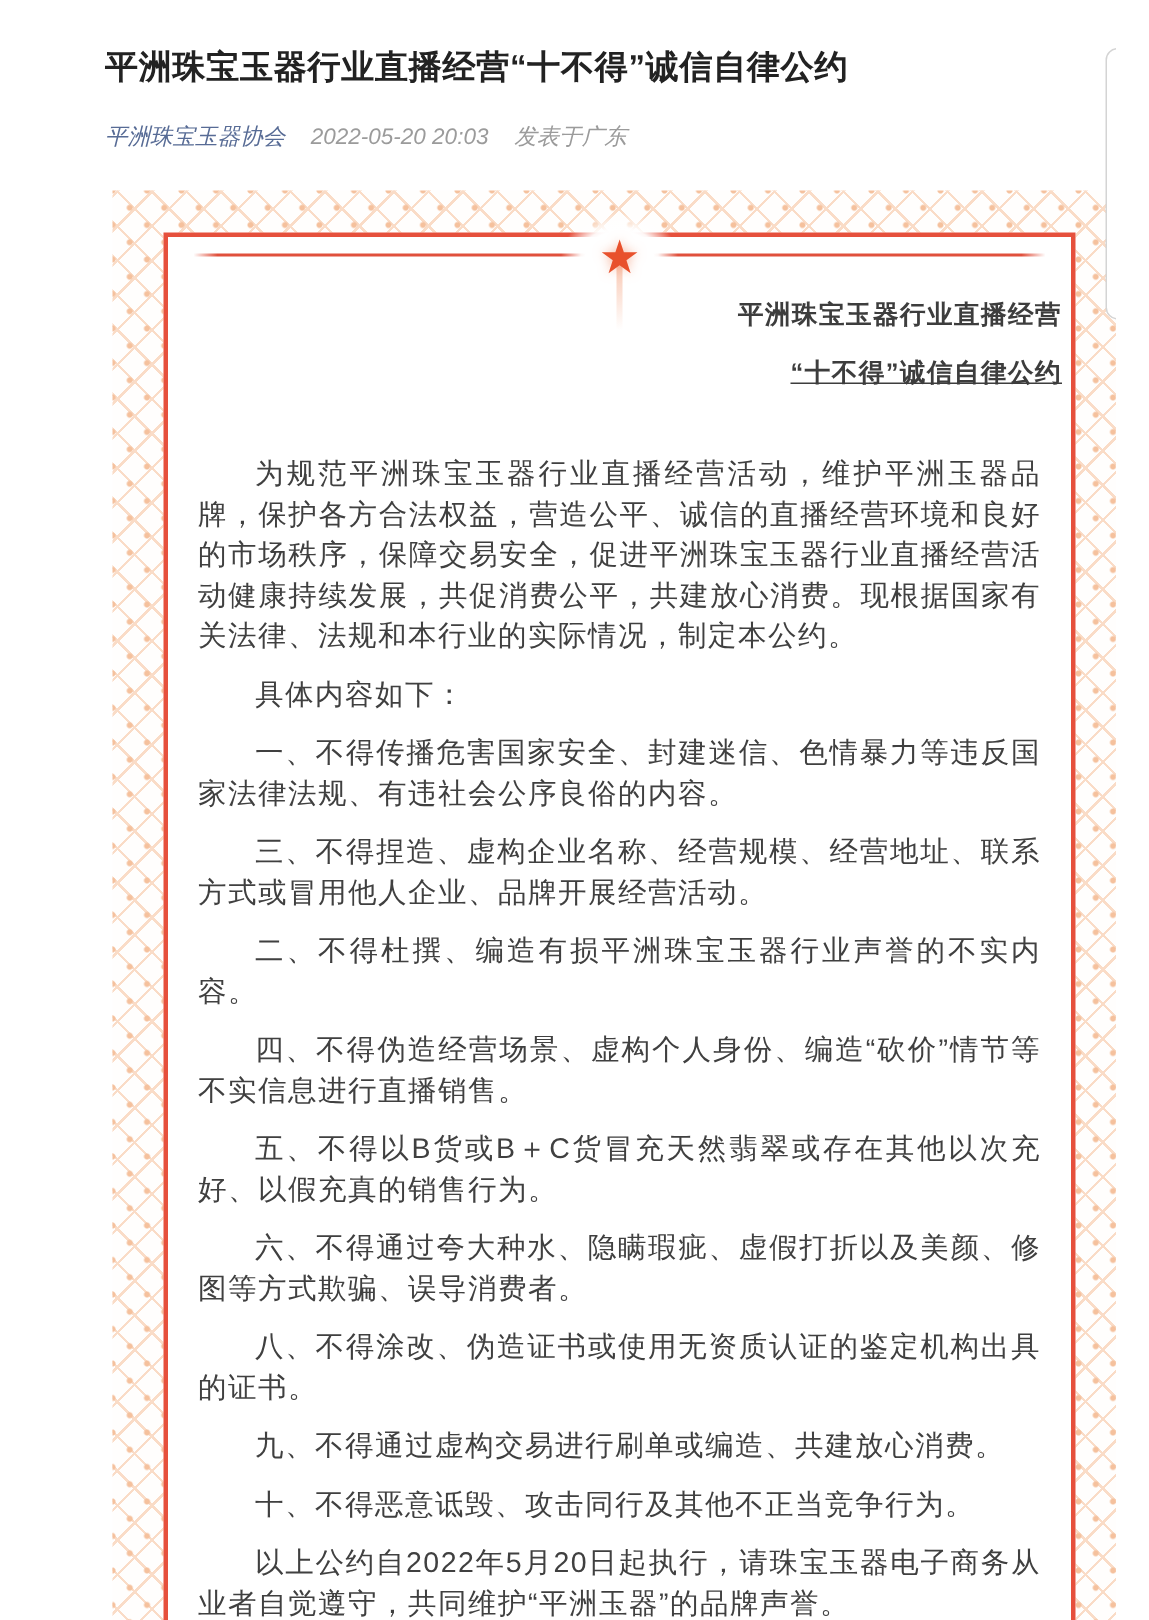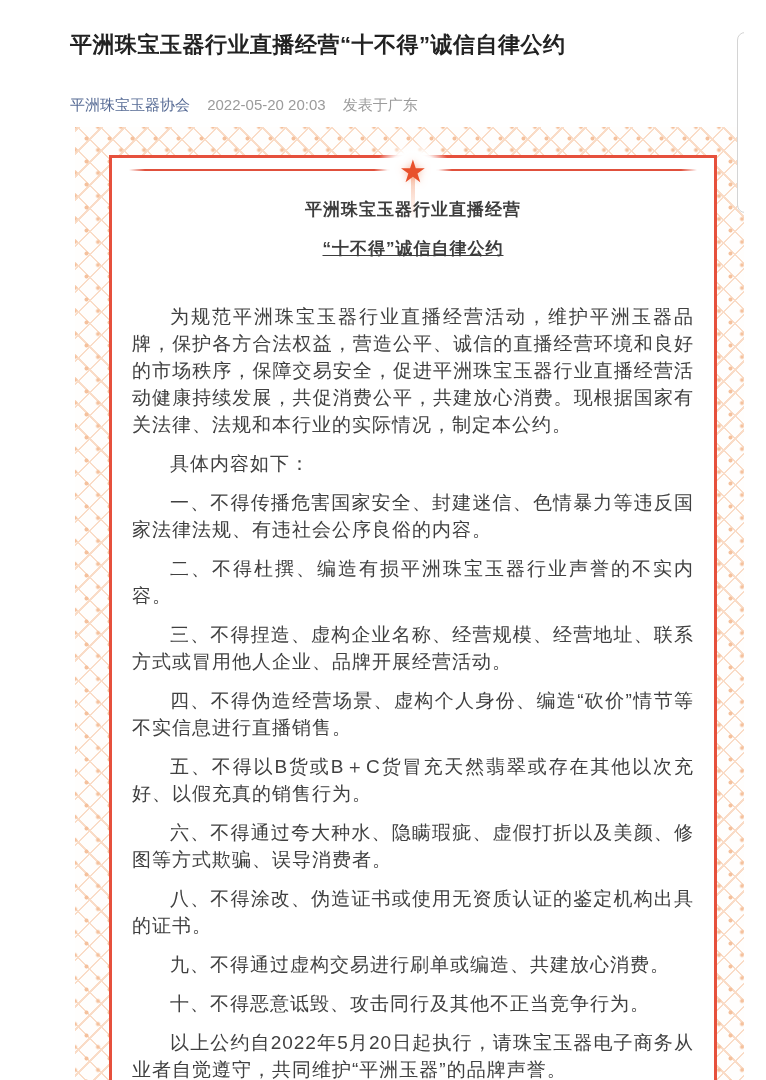--- a/index.html
+++ b/index.html
@@ -9,22 +9,22 @@
     position:relative; width:722px; height:1080px; margin:0 auto;
     background:#fff; overflow:hidden;
   }
   
   .article-title {
     margin:0; padding:30px 48px 0 48px;
     font-size:22px; line-height:30px; font-weight:700;
     color:#222; letter-spacing:.5px;
   }
   .byline {
-    margin-top:34px; padding:0 48px;
-    font-size:15px; line-height:21px; white-space:nowrap;
+    margin-top:21px; padding:0 48px;
+    font-size:15px; line-height:21px; white-space:nowrap;font-style:italic;
   }
   .byline .account { color:#576b95; cursor:pointer; }
   .byline .meta { color:#9b9b9b; margin-left:13px; }
   
   .pattern {
     position:absolute; top:127px; left:53px; width:675px; height:953px;
     background-color:#fffefd;
     background-image:
       radial-gradient(circle, #f5c19d 1.6px, rgba(245,193,157,0) 2.4px),
       radial-gradient(circle, #f5c19d 1.6px, rgba(245,193,157,0) 2.4px),
@@ -58,21 +58,21 @@
     position:absolute; top:30px; left:50%; transform:translateX(-50%);
     width:4px; height:48px;
     background:linear-gradient(to bottom, rgba(243,146,104,.55), rgba(243,146,104,0));
   }
   .star-glyph {
     position:absolute; top:14px; left:50%; transform:translateX(-50%);
     font-size:31px; line-height:31px; color:#e8512c;
     text-shadow:0 0 7px rgba(240,130,88,.55);
   }
   .card-heading {
-    margin:42px 0 0 0; text-align:center;
+    margin:42px 0 0 0; text-align:right;
     font-size:17px; line-height:20px; font-weight:700;
     color:#3d3d3d; letter-spacing:1px;
   }
   .card-heading .h-line + .h-line { margin-top:19px;text-decoration:underline; }
   .card-body { margin-top:44px; padding:0 2px; }
   .card-body p {
     margin:12px; font-size:19px; line-height:27px; color:#404040;
     letter-spacing:1px; text-align:justify; text-indent:2em;
   }
   .card-body p.closing { margin-top:12px; }
@@ -114,22 +114,22 @@
 
       <div class="card-heading">
         <div class="h-line">平洲珠宝玉器行业直播经营</div>
         <div class="h-line">“十不得”诚信自律公约</div>
       </div>
 
       <div class="card-body">
         <p>为规范平洲珠宝玉器行业直播经营活动，维护平洲玉器品牌，保护各方合法权益，营造公平、诚信的直播经营环境和良好的市场秩序，保障交易安全，促进平洲珠宝玉器行业直播经营活动健康持续发展，共促消费公平，共建放心消费。现根据国家有关法律、法规和本行业的实际情况，制定本公约。</p>
         <p>具体内容如下：</p>
         <p>一、不得传播危害国家安全、封建迷信、色情暴力等违反国家法律法规、有违社会公序良俗的内容。</p>
+        <p>三、不得捏造、虚构企业名称、经营规模、经营地址、联系方式或冒用他人企业、品牌开展经营活动。</p>
         <p>二、不得杜撰、编造有损平洲珠宝玉器行业声誉的不实内容。</p>
-        <p>三、不得捏造、虚构企业名称、经营规模、经营地址、联系方式或冒用他人企业、品牌开展经营活动。</p>
         <p>四、不得伪造经营场景、虚构个人身份、编造“砍价”情节等不实信息进行直播销售。</p>
         <p>五、不得以B货或B＋C货冒充天然翡翠或存在其他以次充好、以假充真的销售行为。</p>
         <p>六、不得通过夸大种水、隐瞒瑕疵、虚假打折以及美颜、修图等方式欺骗、误导消费者。</p>
         <p>八、不得涂改、伪造证书或使用无资质认证的鉴定机构出具的证书。</p>
         <p>九、不得通过虚构交易进行刷单或编造、共建放心消费。</p>
         <p>十、不得恶意诋毁、攻击同行及其他不正当竞争行为。</p>
         <p class="closing">以上公约自2022年5月20日起执行，请珠宝玉器电子商务从业者自觉遵守，共同维护“平洲玉器”的品牌声誉。</p>
       </div>
 
       <div class="signature">

